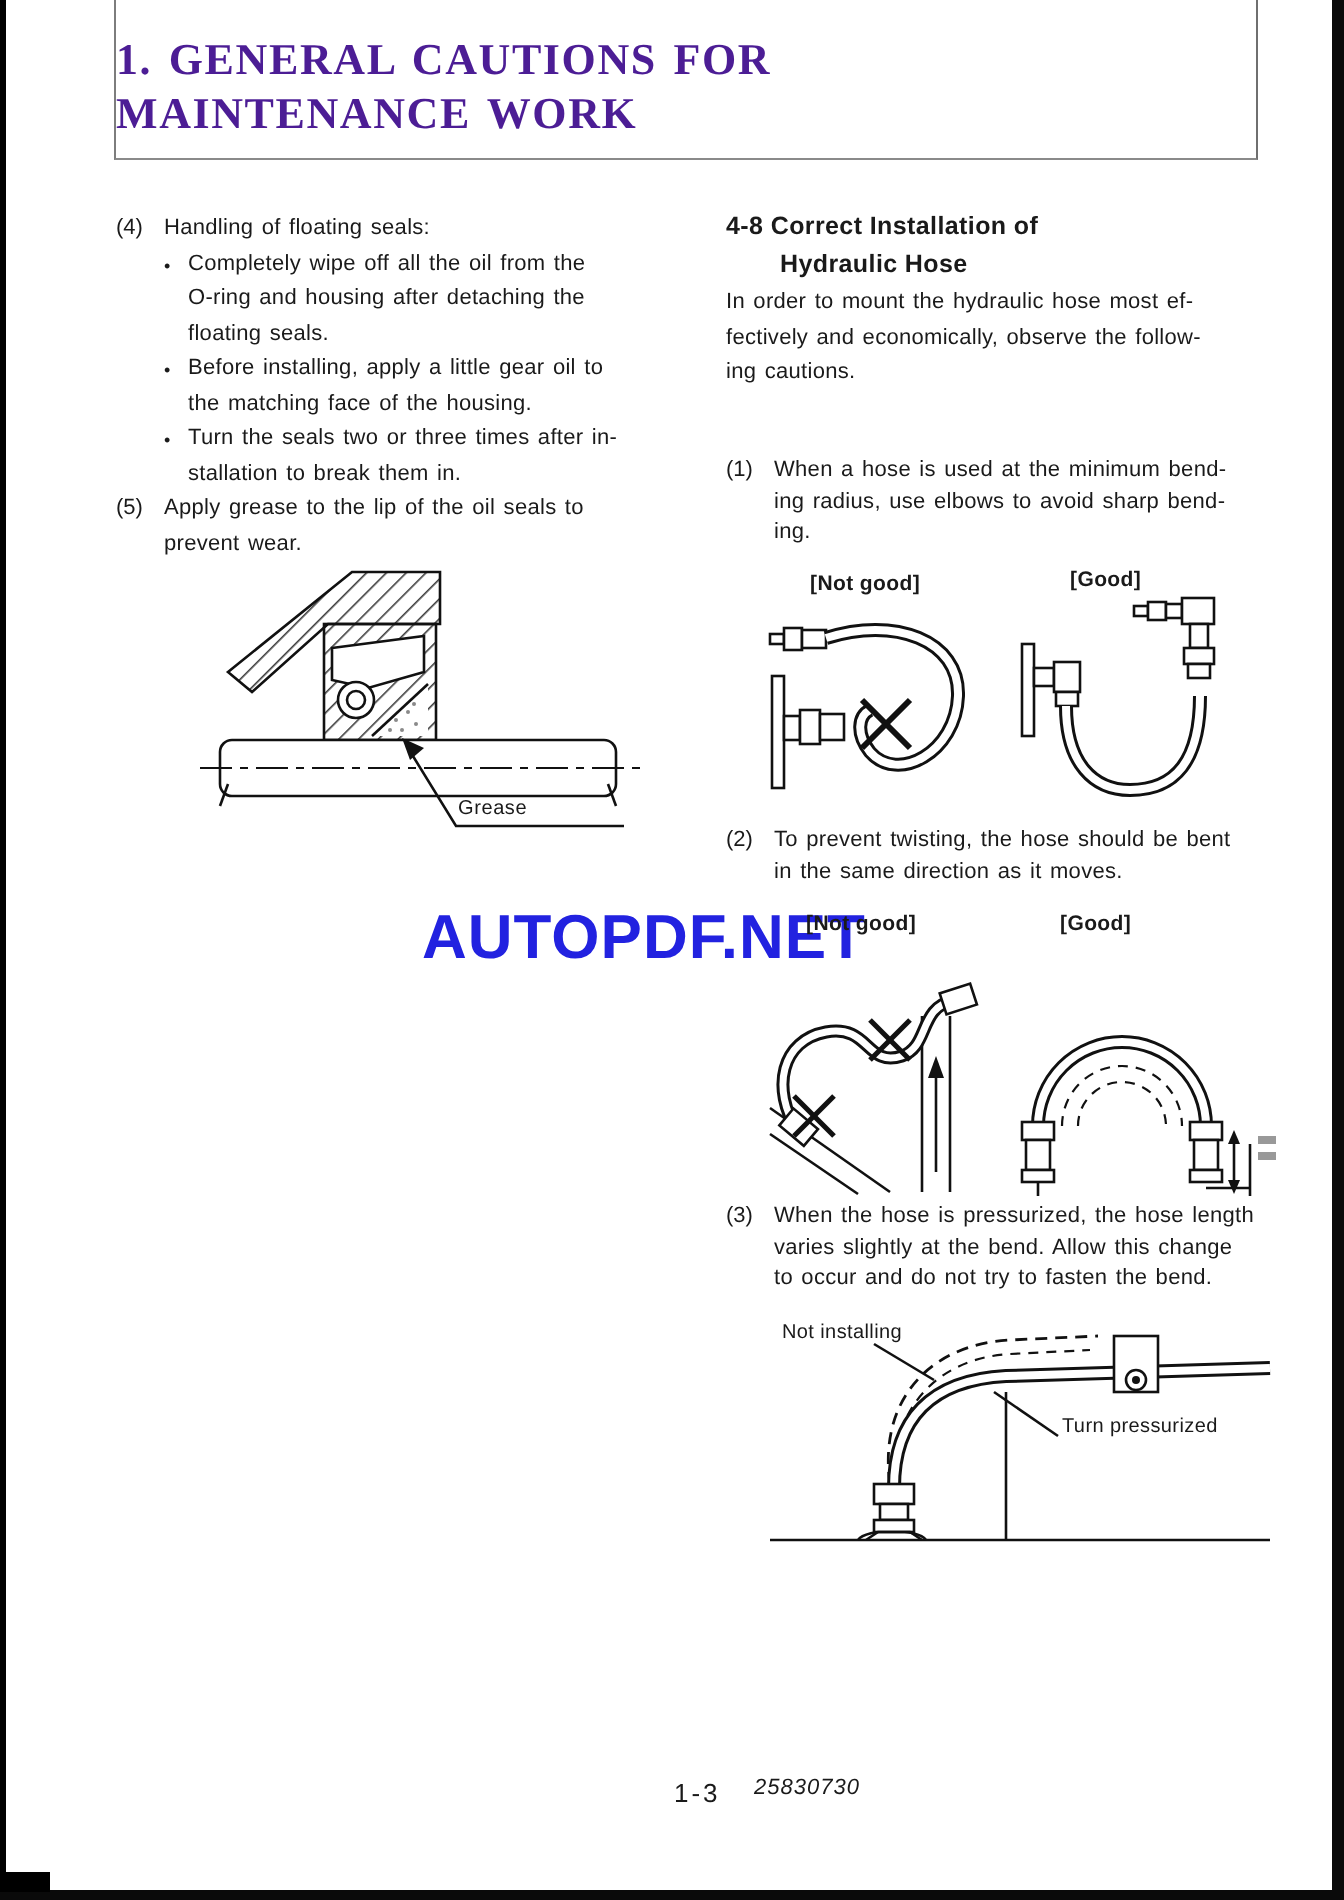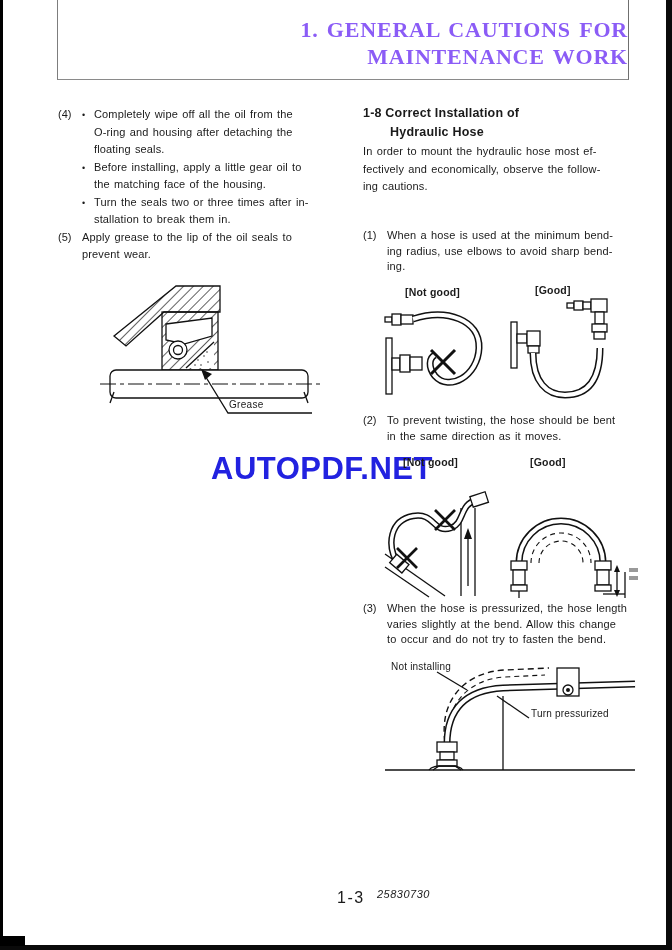--- a/index.html
+++ b/index.html
@@ -8,22 +8,22 @@
     font-family:"Liberation Sans",sans-serif;color:#1a1a1a;overflow:hidden;
   }
   .edge-left{position:absolute;left:0;top:0;width:3px;height:950px;background:#000;}
   .edge-right{position:absolute;left:666px;top:0;width:6px;height:950px;background:#0a0a0a;}
   .edge-bottom{position:absolute;left:0;top:945px;width:672px;height:5px;background:#0a0a0a;}
   .corner-blob{position:absolute;left:0;top:936px;width:25px;height:10px;background:#000;}
 
   .header-box{
     position:absolute;left:57px;top:0;width:572px;height:80px;box-sizing:border-box;
     border-left:1px solid #7d7d7d;border-right:1px solid #6f6f6f;border-bottom:1px solid #8a8a8a;
-    text-align:right;font-family:"Liberation Serif",serif;font-weight:700;
-    font-size:22px;letter-spacing:0.8px;word-spacing:2px;color:#8b5cf6;
+    text-align:left;font-family:"Liberation Serif",serif;font-weight:700;
+    font-size:22px;letter-spacing:0.8px;word-spacing:2px;color:#4c1d95;
   }
   .header-box .l1{margin-top:16px;line-height:27px;}
   .header-box .l2{line-height:27px;}
 
   .txt{white-space:pre;font-size:11px;line-height:17.5px;letter-spacing:0.15px;word-spacing:1px;}
   .numbered{display:flex;}
   .num{flex:none;width:24px;font-size:11px;line-height:17.5px;}
   .bullet{display:flex;}
   .marker{flex:none;width:12px;font-size:9px;line-height:17.5px;padding-top:1px;}
 
@@ -37,21 +37,21 @@
   .fig{position:absolute;z-index:3;}
   .fig svg{position:absolute;display:block;}
   .figlabel{position:absolute;font-weight:700;font-size:10.5px;letter-spacing:0.2px;white-space:pre;z-index:4;}
   .small-label{position:absolute;font-size:10px;letter-spacing:0.2px;white-space:pre;z-index:4;}
   .grease-label{position:absolute;font-size:10px;letter-spacing:0.3px;z-index:4;}
 
   .watermark{
     position:absolute;left:211px;top:453px;z-index:2;
     font-size:31px;font-weight:700;letter-spacing:0.5px;line-height:1;white-space:pre;
   }
-  .page-num{position:absolute;left:337px;top:889px;font-size:16px;letter-spacing:1.5px;}
+  .page-num{position:absolute;left:337px;top:889px;font-size:13px;letter-spacing:1.5px;}
   .doc-num{position:absolute;left:377px;top:888px;font-size:11px;font-style:italic;letter-spacing:0.5px;}
 </style>
 </head>
 <body>
 
 <div class="edge-left"></div>
 <div class="edge-right"></div>
 <div class="edge-bottom"></div>
 <div class="corner-blob"></div>
 
@@ -59,20 +59,21 @@
   <div class="l1">1. GENERAL CAUTIONS FOR</div>
   <div class="l2">MAINTENANCE WORK</div>
 </div>
 
 <div class="watermark" style="color: rgb(34, 34, 224);">AUTOPDF.NET</div>
 
 <div class="left-text">
   <div class="numbered">
     <span class="num">(4)</span>
     <div>
+      <div class="txt">Handling of floating seals:</div>
       <div class="bullet">
         <span class="marker">•</span>
         <div class="txt">Completely wipe off all the oil from the
 O-ring and housing after detaching the
 floating seals.</div>
       </div>
       <div class="bullet">
         <span class="marker">•</span>
         <div class="txt">Before installing, apply a little gear oil to
 the matching face of the housing.</div>
@@ -119,21 +120,21 @@
       <path d="M16,110 l-4,11"></path>
       <path d="M206,110 l4,11"></path>
       <path d="M106,92 L130,131 L214,131"></path>
       <polygon points="103,87 114,92 107,98" fill="#111" stroke="none"></polygon>
     </g>
   </svg>
   <span class="grease-label" style="left:131px;top:117px;">Grease</span>
 </div>
 
 <div class="right-block sec-heading" style="left:363px;top:104px;">
-  <div>1-8 Correct Installation of</div>
+  <div>4-8 Correct Installation of</div>
   <div class="indent">Hydraulic Hose</div>
 </div>
 
 <div class="right-block txt" style="left:363px;top:143px;">In order to mount the hydraulic hose most ef-
 fectively and economically, observe the follow-
 ing cautions.</div>
 
 <div class="right-block numbered" style="left:363px;top:228px;">
   <span class="num">(1)</span>
   <div class="txt">When a hose is used at the minimum bend-

